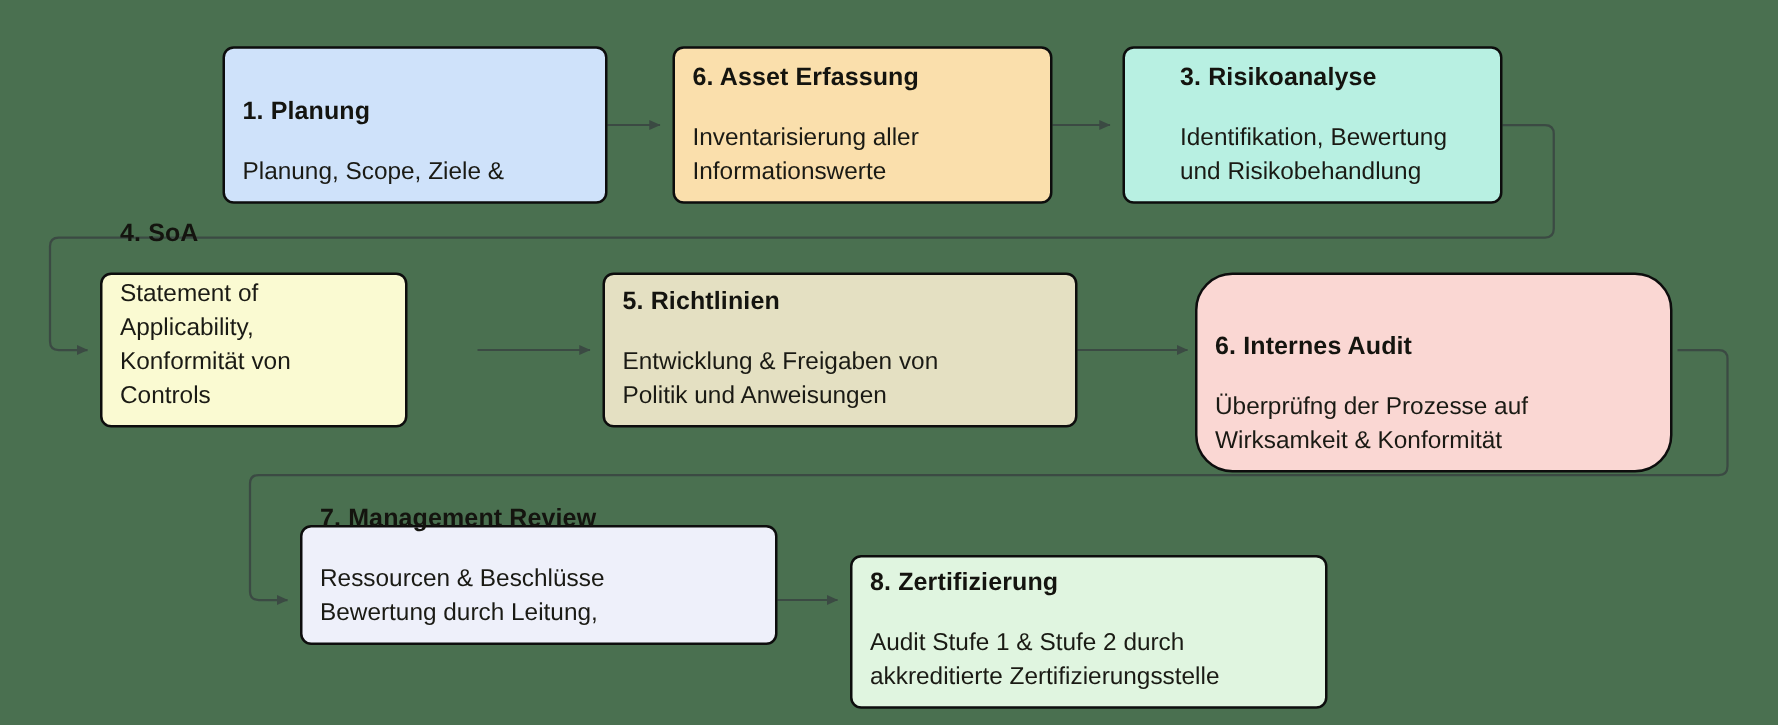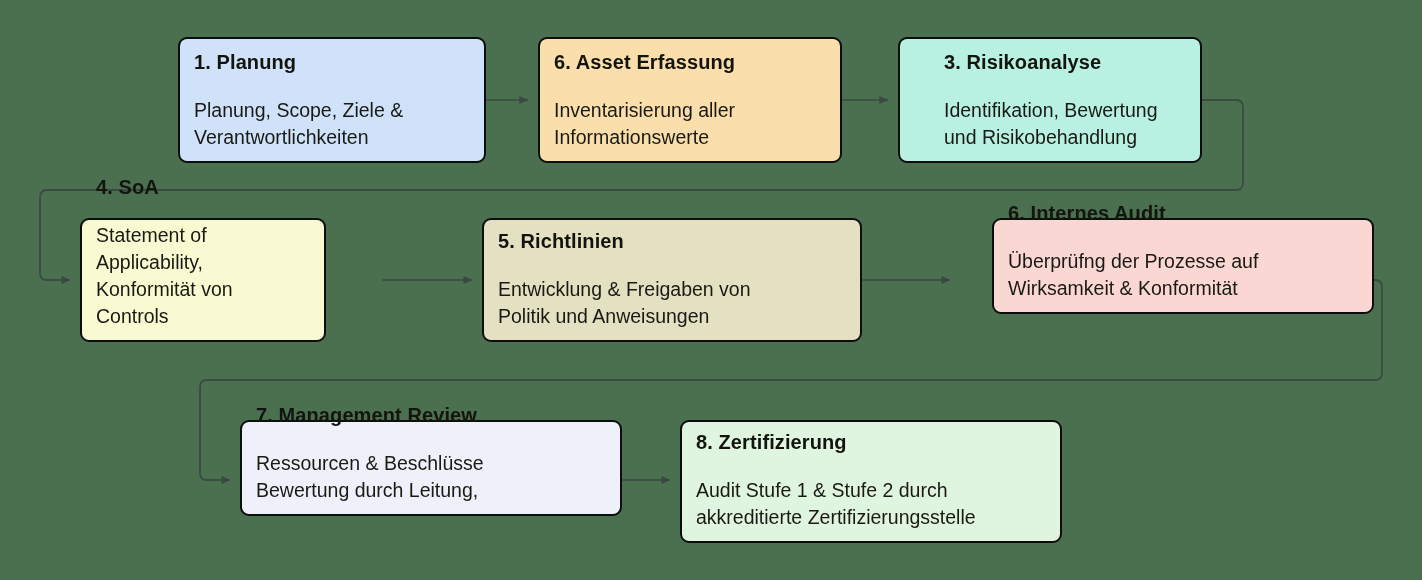--- a/index.html
+++ b/index.html
@@ -81,21 +81,20 @@
 
     <path d="M 1342 280 L 1375 280 Q 1382 280 1382 287 L 1382 373 Q 1382 380 1375 380 L 207 380 Q 200 380 200 387 L 200 473 Q 200 480 207 480 L 230 480" fill="none" stroke="#3b4a43" stroke-width="1.8" marker-end="url(#arrowhead)"></path>
 
     <path d="M 622 480 L 670 480" fill="none" stroke="#3b4a43" stroke-width="1.6" marker-end="url(#arrowhead)"></path>
   </svg>
 
   <div class="node" style="left: 178px; top: 37px; width: 308px; height: 126px; background: rgb(207, 226, 250); border-color: rgb(13, 13, 13);">
     <div class="title">1. Planung</div>
     <div class="desc">
       <span class="l">Planung, Scope, Ziele &amp;</span>
-      <span class="l">Verantwortlichkeiten</span>
     </div>
   </div>
 
   <div class="node" style="left: 538px; top: 37px; width: 304px; height: 126px; background: rgb(250, 223, 172); border-color: rgb(13, 13, 13);">
     <div class="title">6. Asset Erfassung</div>
     <div class="desc">
       <span class="l">Inventarisierung aller</span>
       <span class="l">Informationswerte</span>
     </div>
   </div>
@@ -117,37 +116,37 @@
   </div>
 
   <div class="node" style="left: 482px; top: 218px; width: 380px; height: 124px; background: rgb(228, 224, 194); border-color: rgb(13, 13, 13);">
     <div class="title">5. Richtlinien</div>
     <div class="desc">
       <span class="l">Entwicklung &amp; Freigaben von</span>
       <span class="l">Politik und Anweisungen</span>
     </div>
   </div>
 
-  <div class="node" style="left: 992px; top: 218px; width: 382px; height: 96px; background: rgb(250, 215, 211); border-color: rgb(13, 13, 13);">
+  <div class="node" style="left: 956px; top: 218px; width: 382px; height: 160px; background: rgb(250, 215, 211); border-color: rgb(13, 13, 13); border-radius: 30px;">
     <div class="title">6. Internes Audit</div>
     <div class="desc">
       <span class="l">Überprüfng der Prozesse auf</span>
       <span class="l">Wirksamkeit &amp; Konformität</span>
     </div>
   </div>
 
   <div class="node" style="left: 240px; top: 420px; width: 382px; height: 96px; background: rgb(238, 240, 250); border-color: rgb(13, 13, 13);">
     <div class="title">7. Management Review</div>
     <div class="desc">
       <span class="l">Ressourcen &amp; Beschlüsse</span>
       <span class="l">Bewertung durch Leitung,</span>
     </div>
   </div>
 
-  <div class="node" style="left: 680px; top: 420px; width: 382px; height: 123px; background: rgb(224, 245, 224); border-color: rgb(13, 13, 13);">
+  <div class="node" style="left: 680px; top: 444px; width: 382px; height: 123px; background: rgb(224, 245, 224); border-color: rgb(13, 13, 13);">
     <div class="title">8. Zertifizierung</div>
     <div class="desc">
       <span class="l">Audit Stufe 1 &amp; Stufe 2 durch</span>
       <span class="l">akkreditierte Zertifizierungsstelle</span>
     </div>
   </div>
 
 </div>
 
 </body></html>

